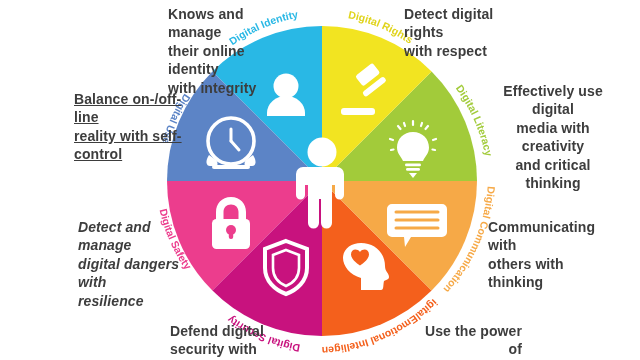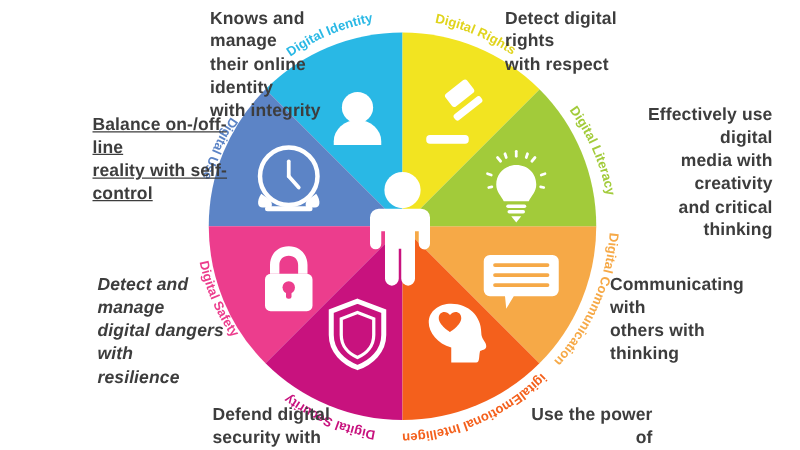--- a/index.html
+++ b/index.html
@@ -28,21 +28,21 @@
     position: absolute;
     color: #3d3d3d;
     font-size: 14px;
     font-weight: bold;
     line-height: 1.32;
     letter-spacing: 0.1px;
     white-space: pre-line;
   }
   .n-tl { left: 168px; top: 5px;  width: 120px; text-align: left; }
   .n-tr { left: 404px; top: 5px;  width: 130px; text-align: left; }
-  .n-r1 { left: 488px; top: 82px; width: 130px; text-align: right; }
+  .n-r1 { left: 488px; top: 82px; width: 130px; text-align: center; }
   .n-r2 { left: 488px; top: 218px;width: 132px; text-align: left; }
   .n-br { left: 412px; top: 322px;width: 110px; text-align: right; }
   .n-bl { left: 170px; top: 322px;width: 106px; text-align: left; }
   .n-l2 { left: 78px;  top: 218px;width: 120px; text-align: left; font-style: italic; }
   .n-l1 { left: 74px;  top: 90px; width: 128px; text-align: left; text-decoration: underline; }
 </style>
 </head>
 <body>
 
 <div id="stage">

